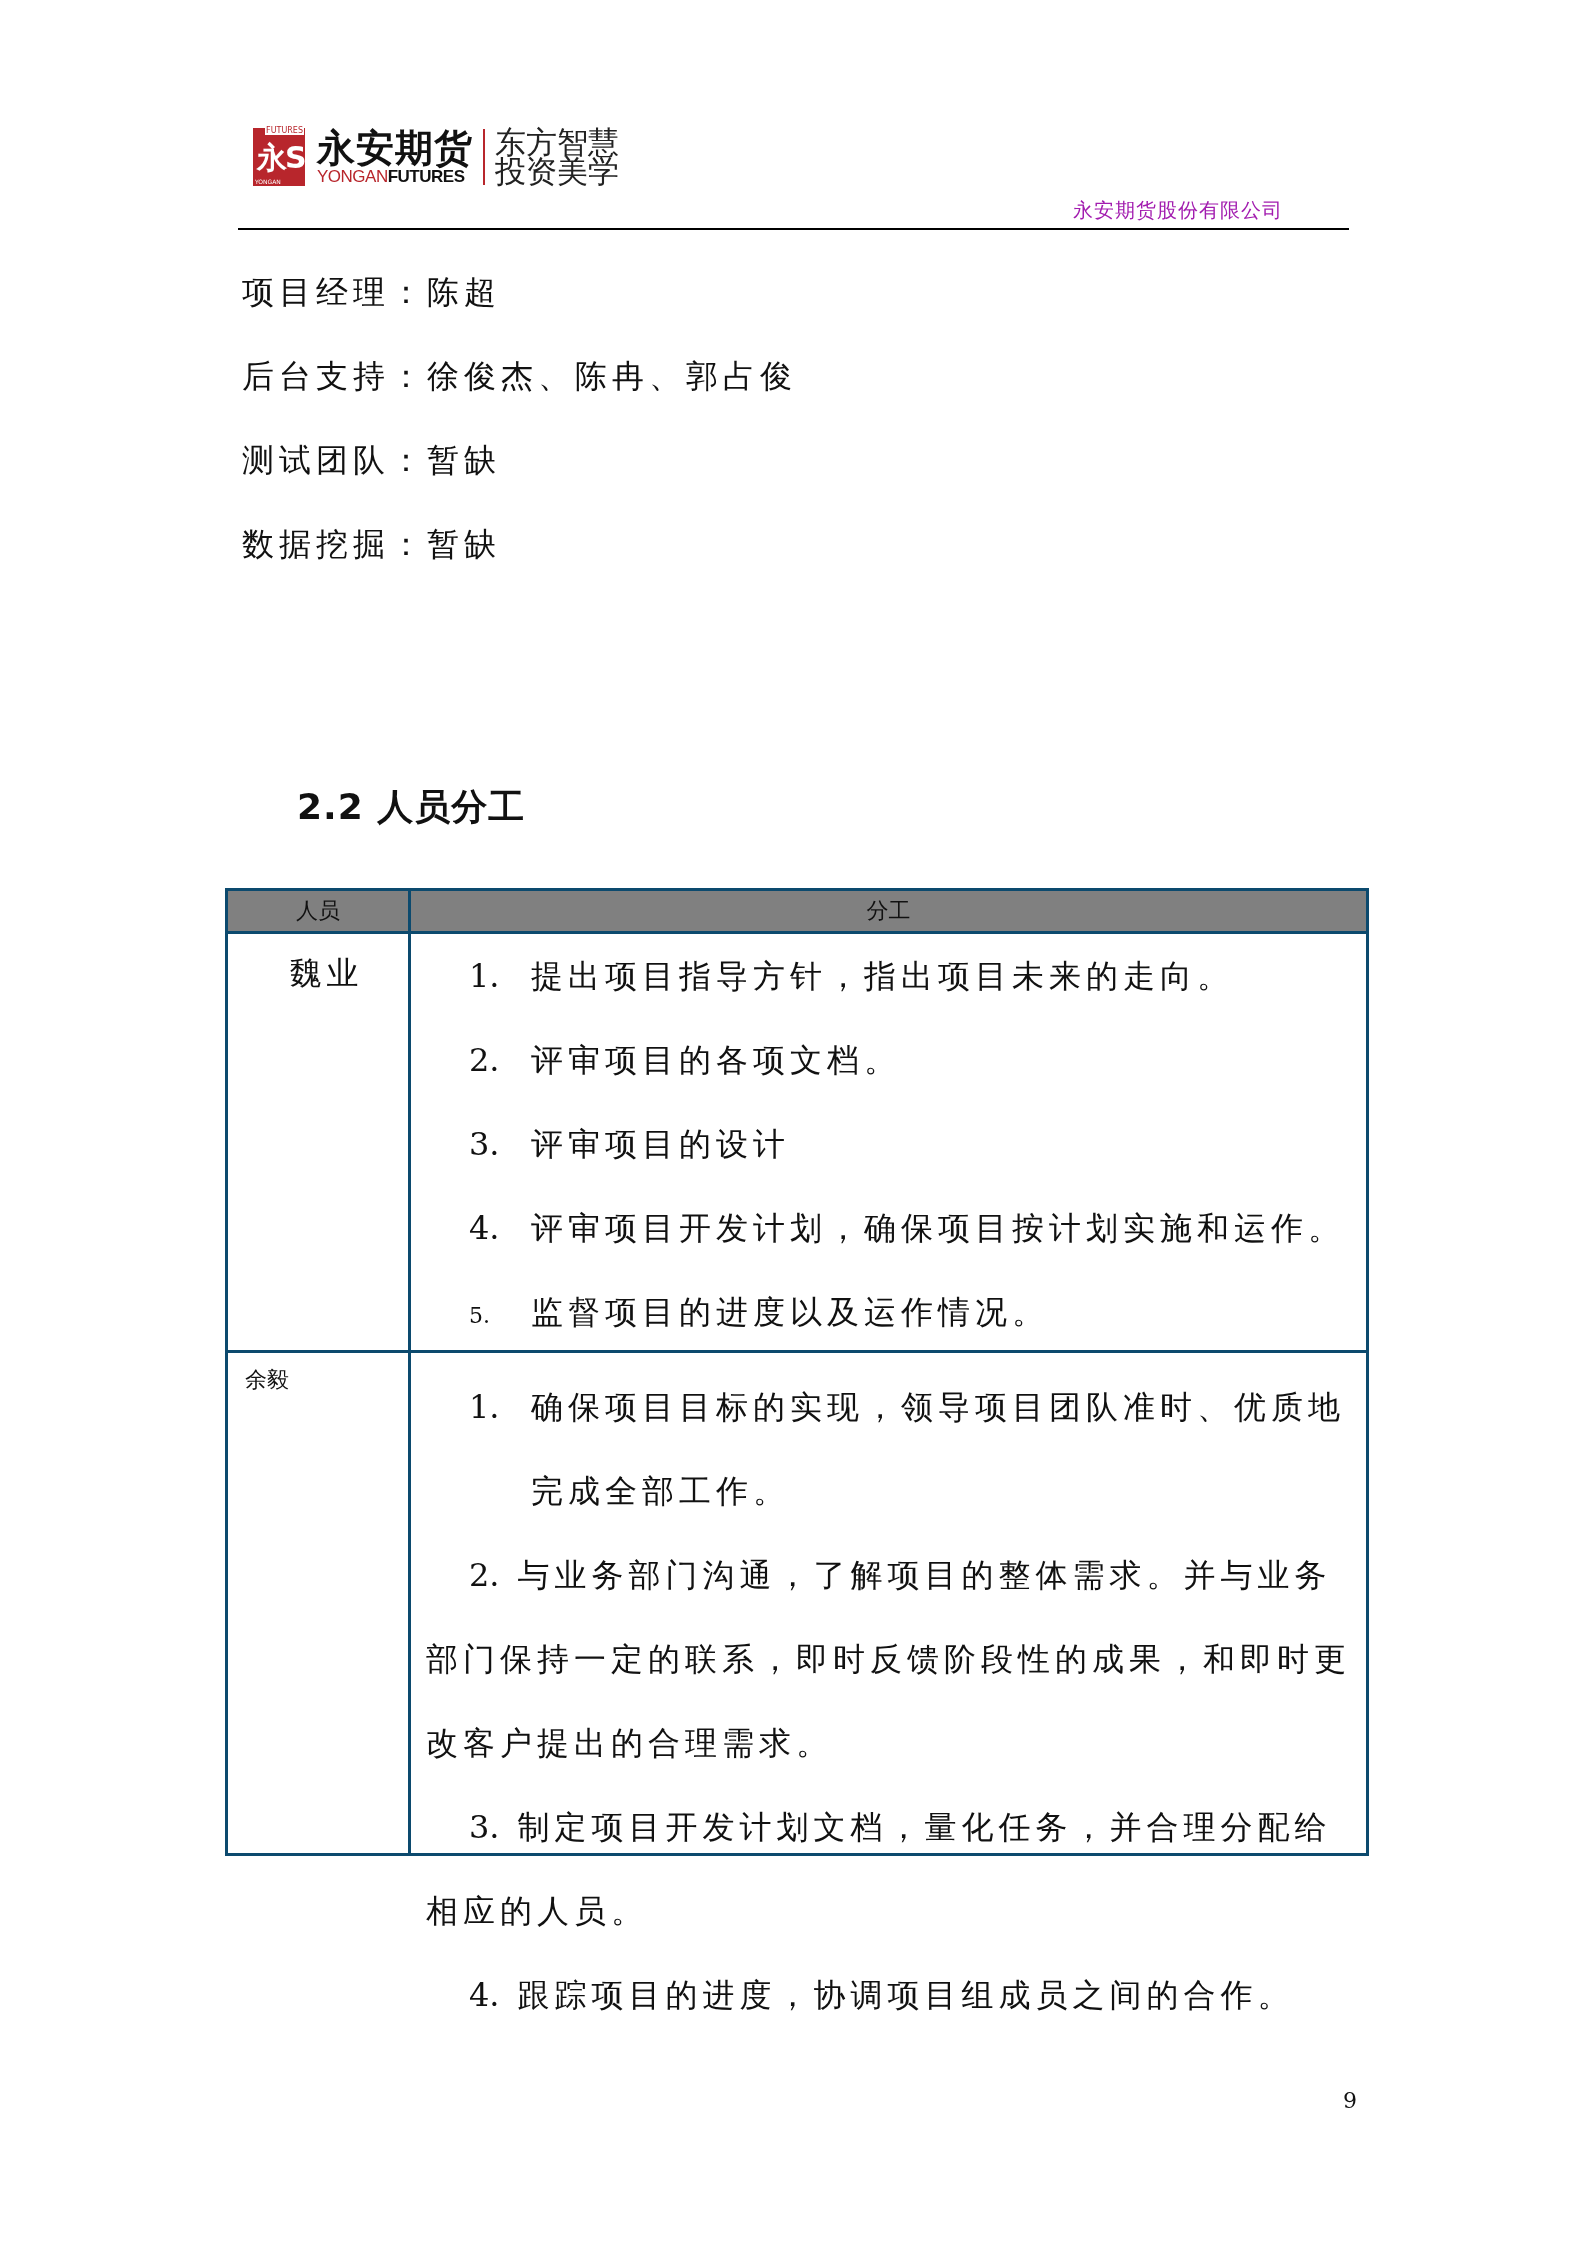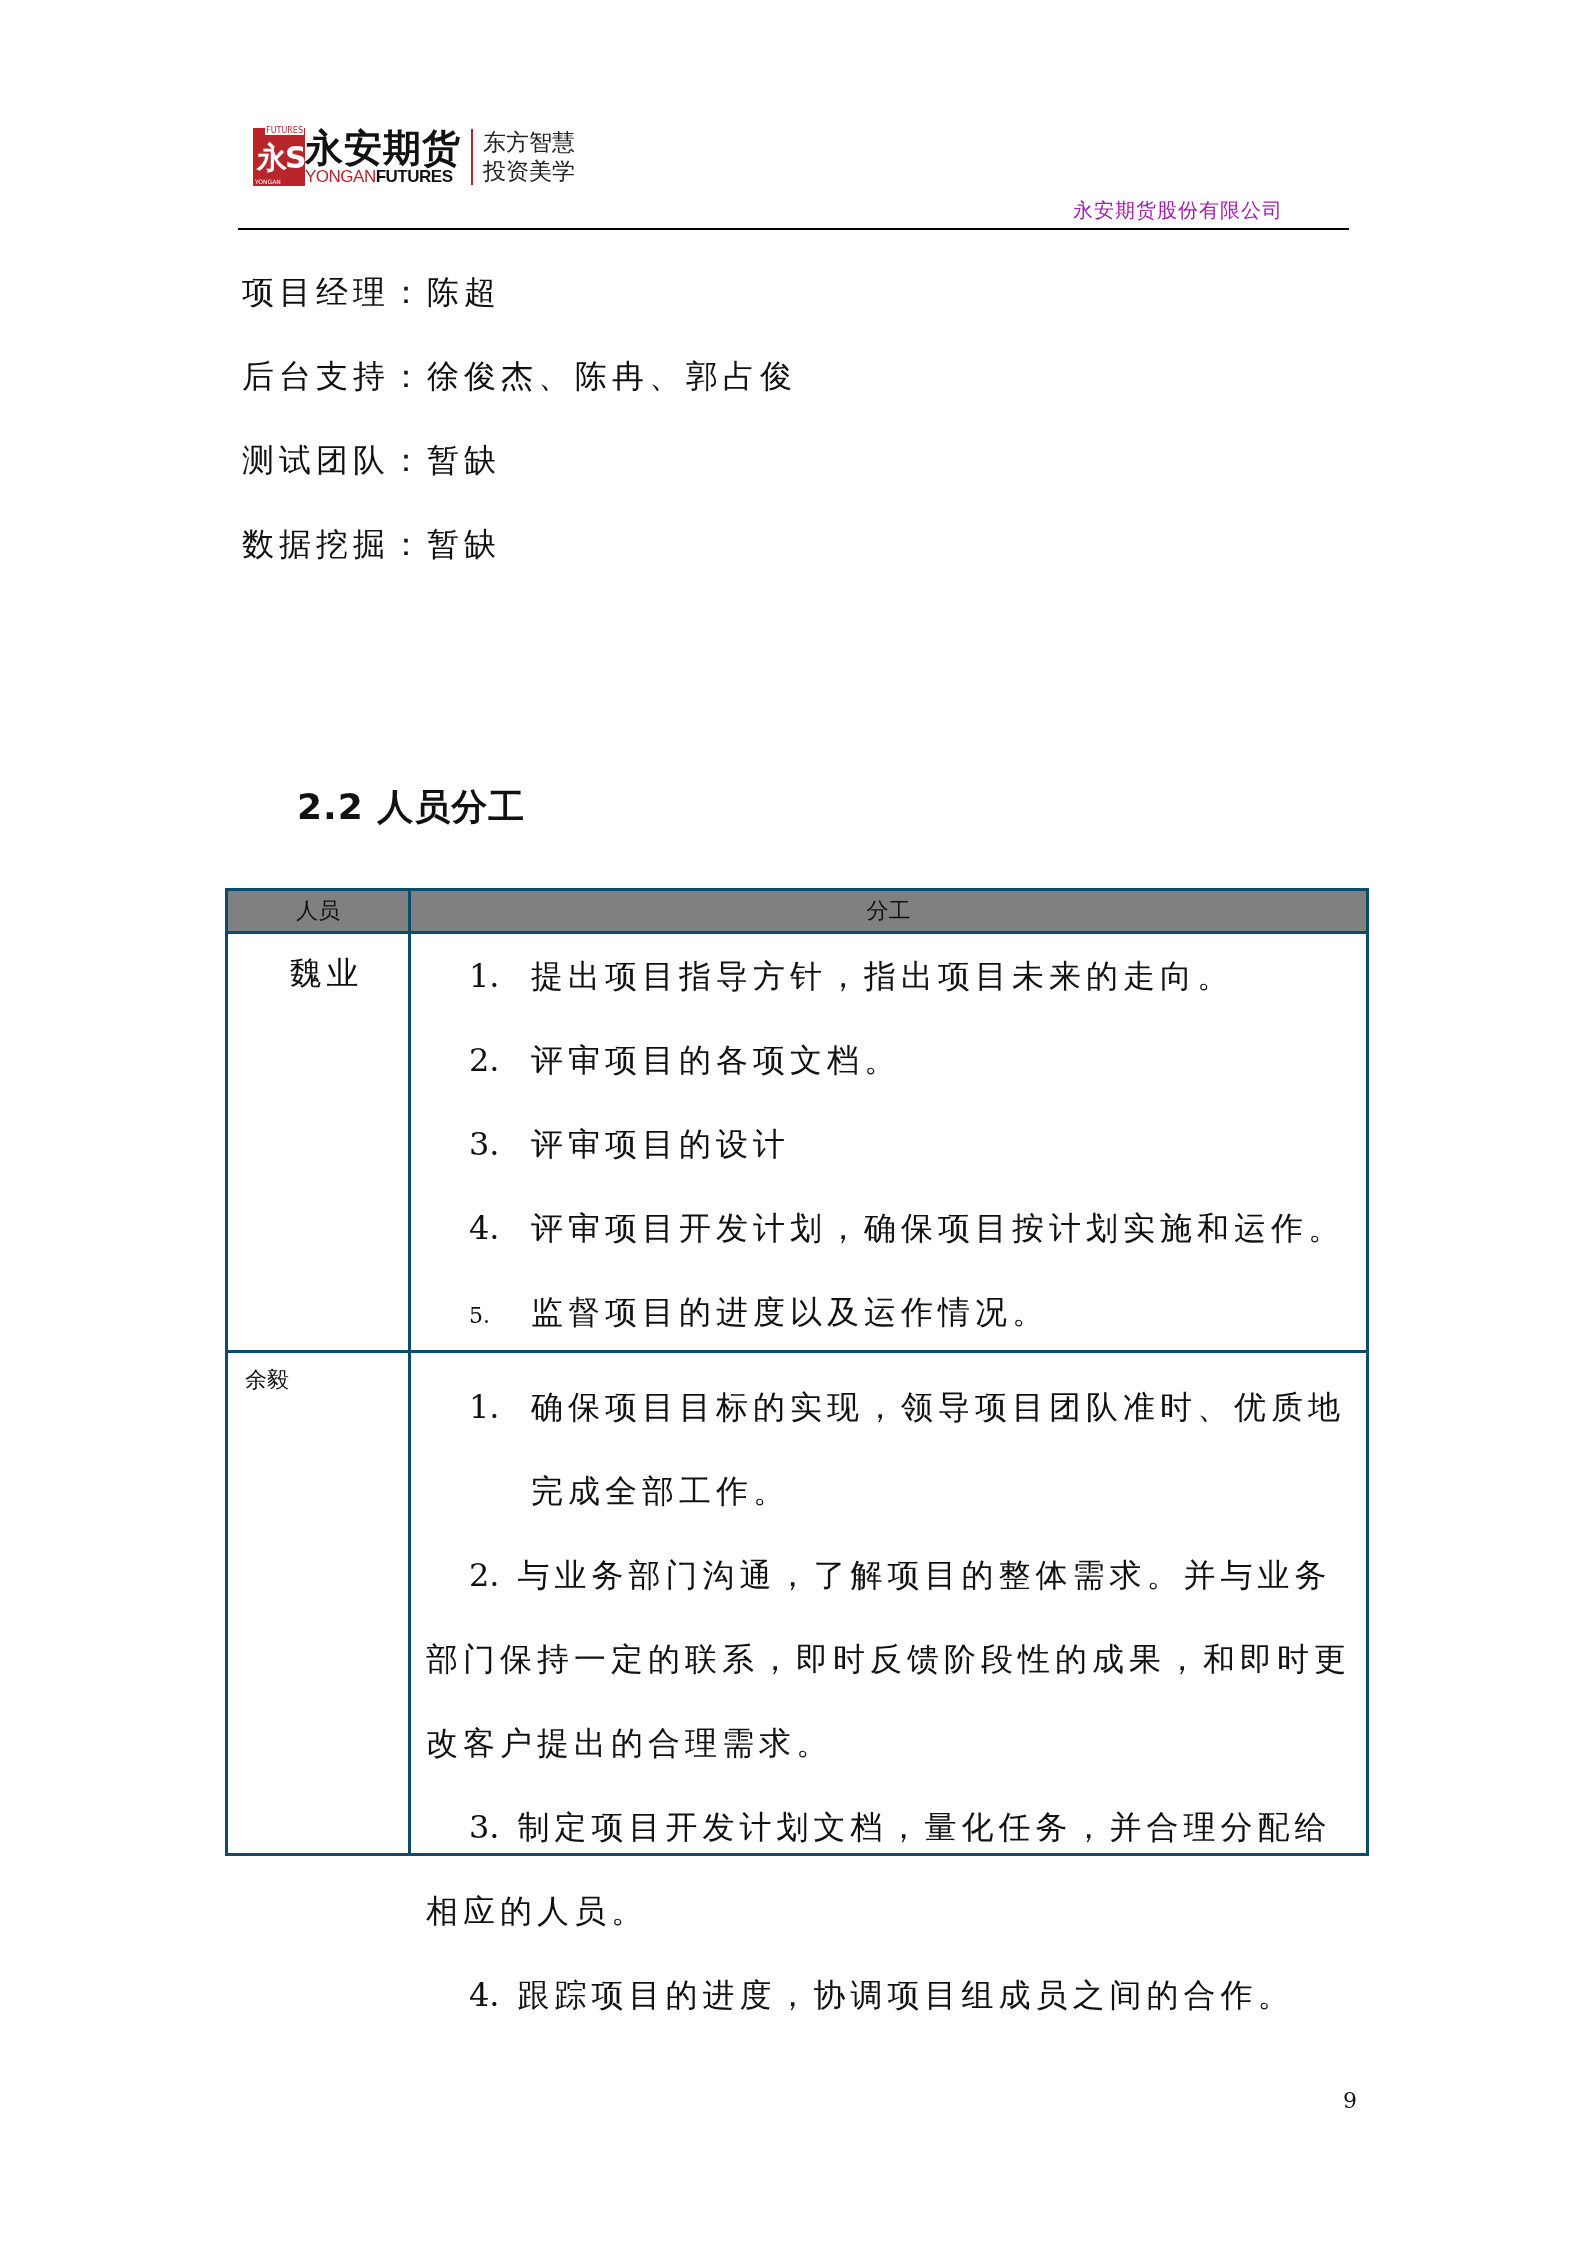--- a/index.html
+++ b/index.html
@@ -6,26 +6,26 @@
   body { width: 1587px; height: 2245px; position: relative; overflow: hidden;
          font-family: "DejaVu Serif", "Liberation Serif", serif; color: #111; }
 
   
   .logo { position: absolute; left: 253px; top: 128px; display: flex; align-items: center; }
   .logo-seal { width: 52px; height: 58px; background: #b8262c; position: relative;
                color: #fff; font-family: "DejaVu Sans", sans-serif; }
   .logo-seal .seal-top { position: absolute; right: 1px; top: -2px; font-size: 8px; color: #b8262c; background:#fff; padding:0 1px; }
   .logo-seal .seal-glyph { position: absolute; left: 4px; top: 10px; font-size: 30px; font-weight: bold; letter-spacing: -2px; }
   .logo-seal .seal-bottom { position: absolute; left: 2px; bottom: 1px; font-size: 6px; }
-  .logo-text { display: flex; flex-direction: column; }
+  .logo-text { margin-left: 12px; display: flex; flex-direction: column; }
   .logo-cn { font-family: "DejaVu Sans", sans-serif; font-weight: bold; font-size: 38px; line-height: 40px; letter-spacing: 1px; color: #111; }
   .logo-en { font-family: "Liberation Sans", sans-serif; font-size: 17px; line-height: 18px; color: #b8262c; letter-spacing: -0.5px; }
   .logo-en b { color: #111; font-weight: 900; }
   .logo-divider { width: 2px; height: 56px; background: #b8262c; margin: 0 10px 0 10px; }
-  .logo-slogan { font-family: "DejaVu Sans", sans-serif; font-size: 23px; line-height: 29px; color: #222; }
+  .logo-slogan { font-family: "DejaVu Sans", sans-serif; font-size: 31px; line-height: 29px; color: #222; }
 
   .company-name { position: absolute; left: 1073px; top: 197px; font-size: 20px; color: #a21caf; letter-spacing: 1px; }
   .header-rule { position: absolute; left: 238px; top: 228px; width: 1111px; height: 2px; background: #000; }
 
   
   .team { position: absolute; left: 242px; top: 250px; font-size: 32px; line-height: 84px; letter-spacing: 5px; }
   .team-line { white-space: nowrap; }
 
   
   .section-heading { position: absolute; left: 297px; top: 783px; font-family: "DejaVu Sans", sans-serif;

